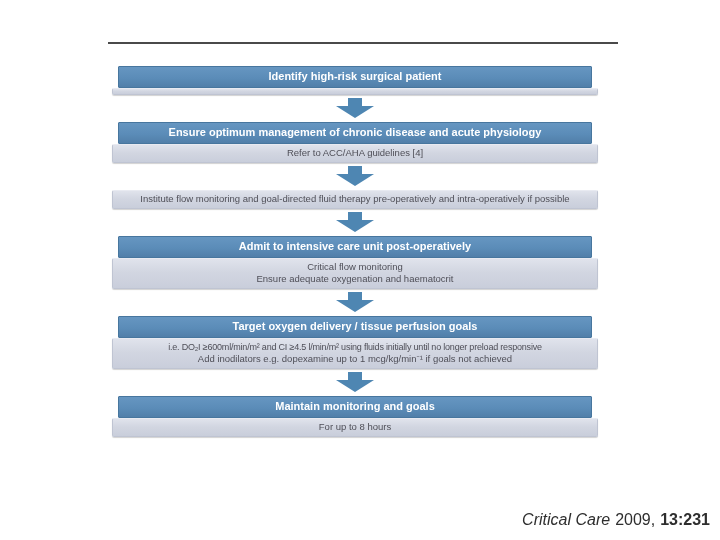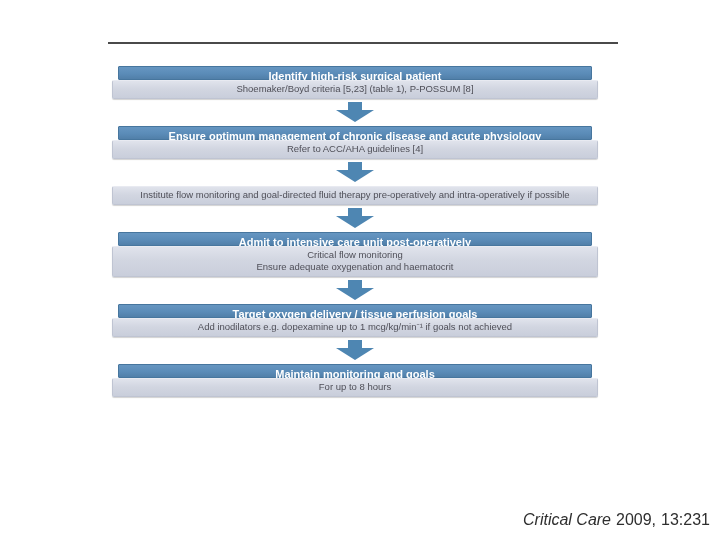--- a/index.html
+++ b/index.html
@@ -25,21 +25,21 @@
     width: 486px;
     display: flex;
     flex-direction: column;
     align-items: stretch;
   }
 
   .step { display: flex; flex-direction: column; }
 
   .step-title {
     margin: 0 6px;
-    height: 14px;
+    height: 22px;
     line-height: 18px;
     text-align: center;
     color: #ffffff;
     font-weight: bold;
     font-size: 11px;
     background: linear-gradient(180deg, #6696c1 0%, var(--header-blue, #5b8cb8) 55%, #517fa9 100%);
     border: 1px solid #47769e;
     border-radius: 1px;
   }
   .step-title.big { font-size: 12.5px; letter-spacing: 0.5px; }
@@ -72,35 +72,34 @@
 
   .footer {
     position: absolute;
     right: 10px; top: 511px;
     font-size: 16px;
     color: #2e2e2e;
     white-space: nowrap;
   }
   .footer .journal { font-style: italic; text-align: center; }
   .footer .year { margin-left: 5px; }
-  .footer .vol { margin-left: 5px; font-weight: normal; }
+  .footer .vol { margin-left: 5px; font-weight: bold; }
 </style>
 </head>
 <body>
 
 <div class="slide">
 
   <div class="top-rule"></div>
 
   <div class="flow">
 
     <div class="step">
       <div class="step-title">Identify high-risk surgical patient</div>
       <div class="step-details">
-        <div class="detail-line">Shoemaker/Boyd criteria [5,23] (table 1), P-POSSUM [8]</div>
       </div>
     </div>
 
     <div class="arrow-wrap">
       <svg width="38" height="20" viewBox="0 0 38 20">
           <path d="M12 0 H26 V8 H38 L19 20 L0 8 H12 Z" fill="#4e86b2"></path>
         </svg>
     </div>
 
     <div class="step">
@@ -138,20 +137,21 @@
 
     <div class="arrow-wrap">
       <svg width="38" height="20" viewBox="0 0 38 20">
           <path d="M12 0 H26 V8 H38 L19 20 L0 8 H12 Z" fill="#4e86b2"></path>
         </svg>
     </div>
 
     <div class="step">
       <div class="step-title">Target oxygen delivery / tissue perfusion goals</div>
       <div class="step-details">
+        <div class="detail-line long">i.e. DO₂I ≥600ml/min/m² and CI ≥4.5 l/min/m² using fluids initially until no longer preload responsive</div>
         <div class="detail-line">Add inodilators e.g. dopexamine up to 1 mcg/kg/min⁻¹ if goals not achieved</div>
       </div>
     </div>
 
     <div class="arrow-wrap">
       <svg width="38" height="20" viewBox="0 0 38 20">
           <path d="M12 0 H26 V8 H38 L19 20 L0 8 H12 Z" fill="#4e86b2"></path>
         </svg>
     </div>
 

